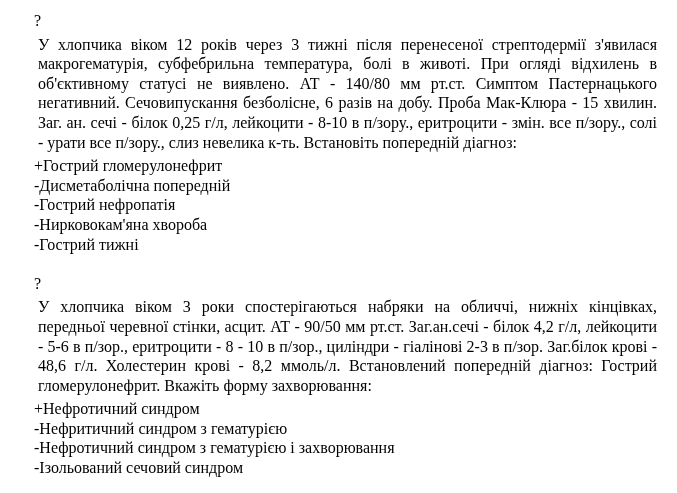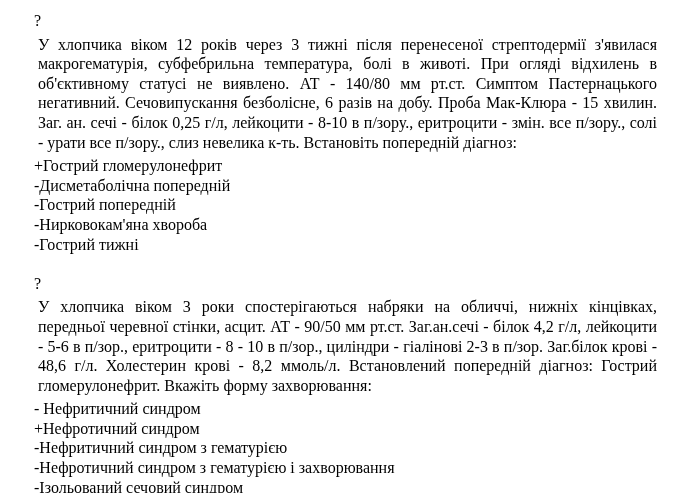--- a/index.html
+++ b/index.html
@@ -52,33 +52,32 @@
 <body>
 
 <div class="page">
 
   <div class="question">
     <span class="qmark">?</span>
     <p class="stem">У хлопчика віком 12 років через 3 тижні після перенесеної стрептодермії з'явилася макрогематурія, субфебрильна температура, болі в животі. При огляді відхилень в об'єктивному статусі не виявлено. АТ - 140/80 мм рт.ст. Симптом Пастернацького негативний. Сечовипускання безболісне, 6 разів на добу. Проба Мак-Клюра - 15 хвилин. Заг. ан. сечі - білок 0,25 г/л, лейкоцити - 8-10 в п/зору., еритроцити - змін. все п/зору., солі - урати все п/зору., слиз невелика к-ть. Встановіть попередній діагноз:</p>
     <ul class="options">
       <li>+Гострий гломерулонефрит</li>
       <li>-Дисметаболічна попередній</li>
-      <li>-Гострий попередній</li>
+      <li>-Гострий нефропатія</li>
       <li>-Нирковокам'яна хвороба</li>
       <li>-Гострий тижні</li>
     </ul>
   </div>
 
   <div class="spacer"></div>
 
   <div class="question">
     <span class="qmark">?</span>
     <p class="stem">У хлопчика віком 3 роки спостерігаються набряки на обличчі, нижніх кінцівках, передньої черевної стінки, асцит. АТ - 90/50 мм рт.ст. Заг.ан.сечі - білок 4,2 г/л, лейкоцити - 5-6 в п/зор., еритроцити - 8 - 10 в п/зор., циліндри - гіалінові 2-3 в п/зор. Заг.білок крові - 48,6 г/л. Холестерин крові - 8,2 ммоль/л. Встановлений попередній діагноз: Гострий гломерулонефрит. Вкажіть форму захворювання:</p>
     <ul class="options">
-      <li>- Нефритичний синдром</li>
       <li>+Нефротичний синдром</li>
       <li>-Нефритичний синдром з гематурією</li>
       <li>-Нефротичний синдром з гематурією і захворювання</li>
       <li>-Ізольований сечовий синдром</li>
     </ul>
   </div>
 
 </div>
 
 </body></html>

